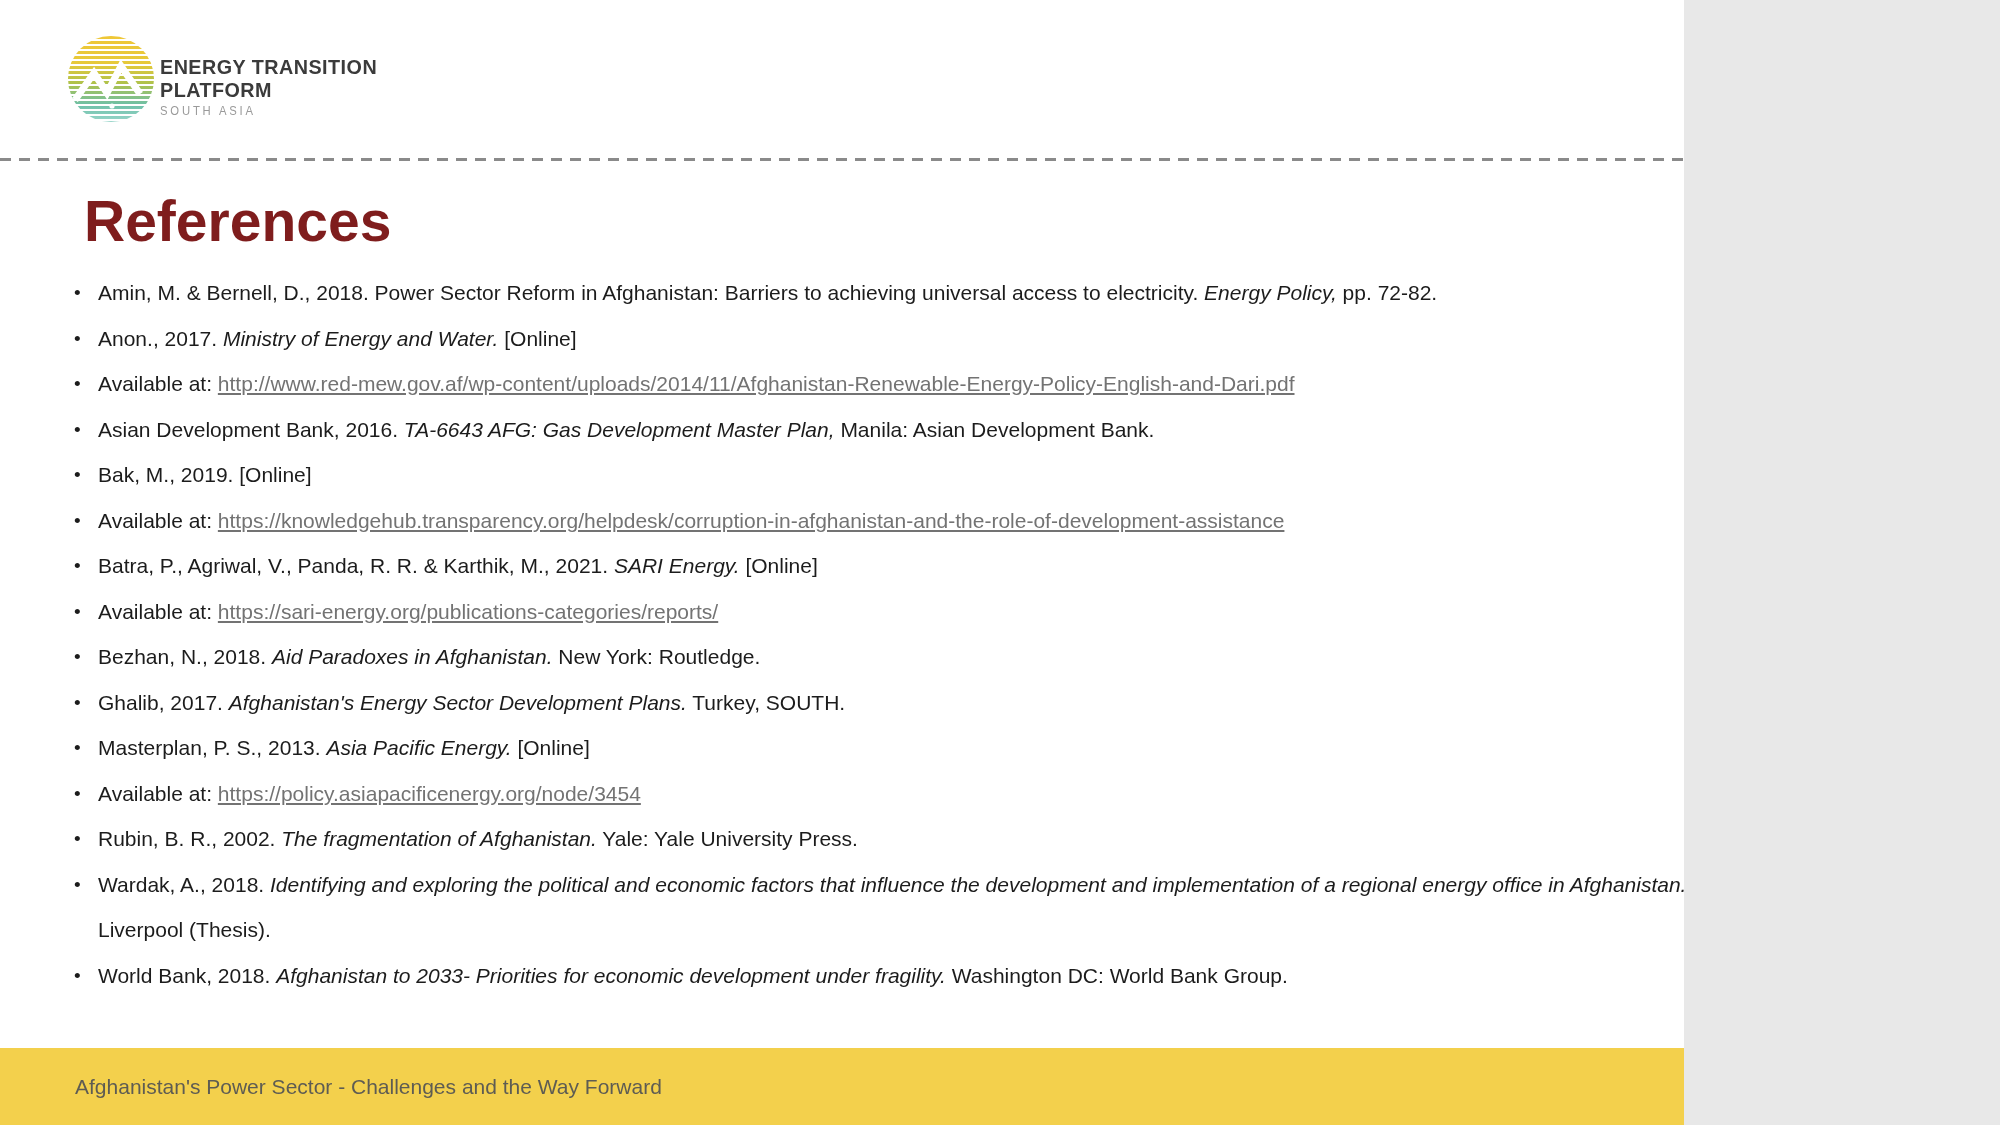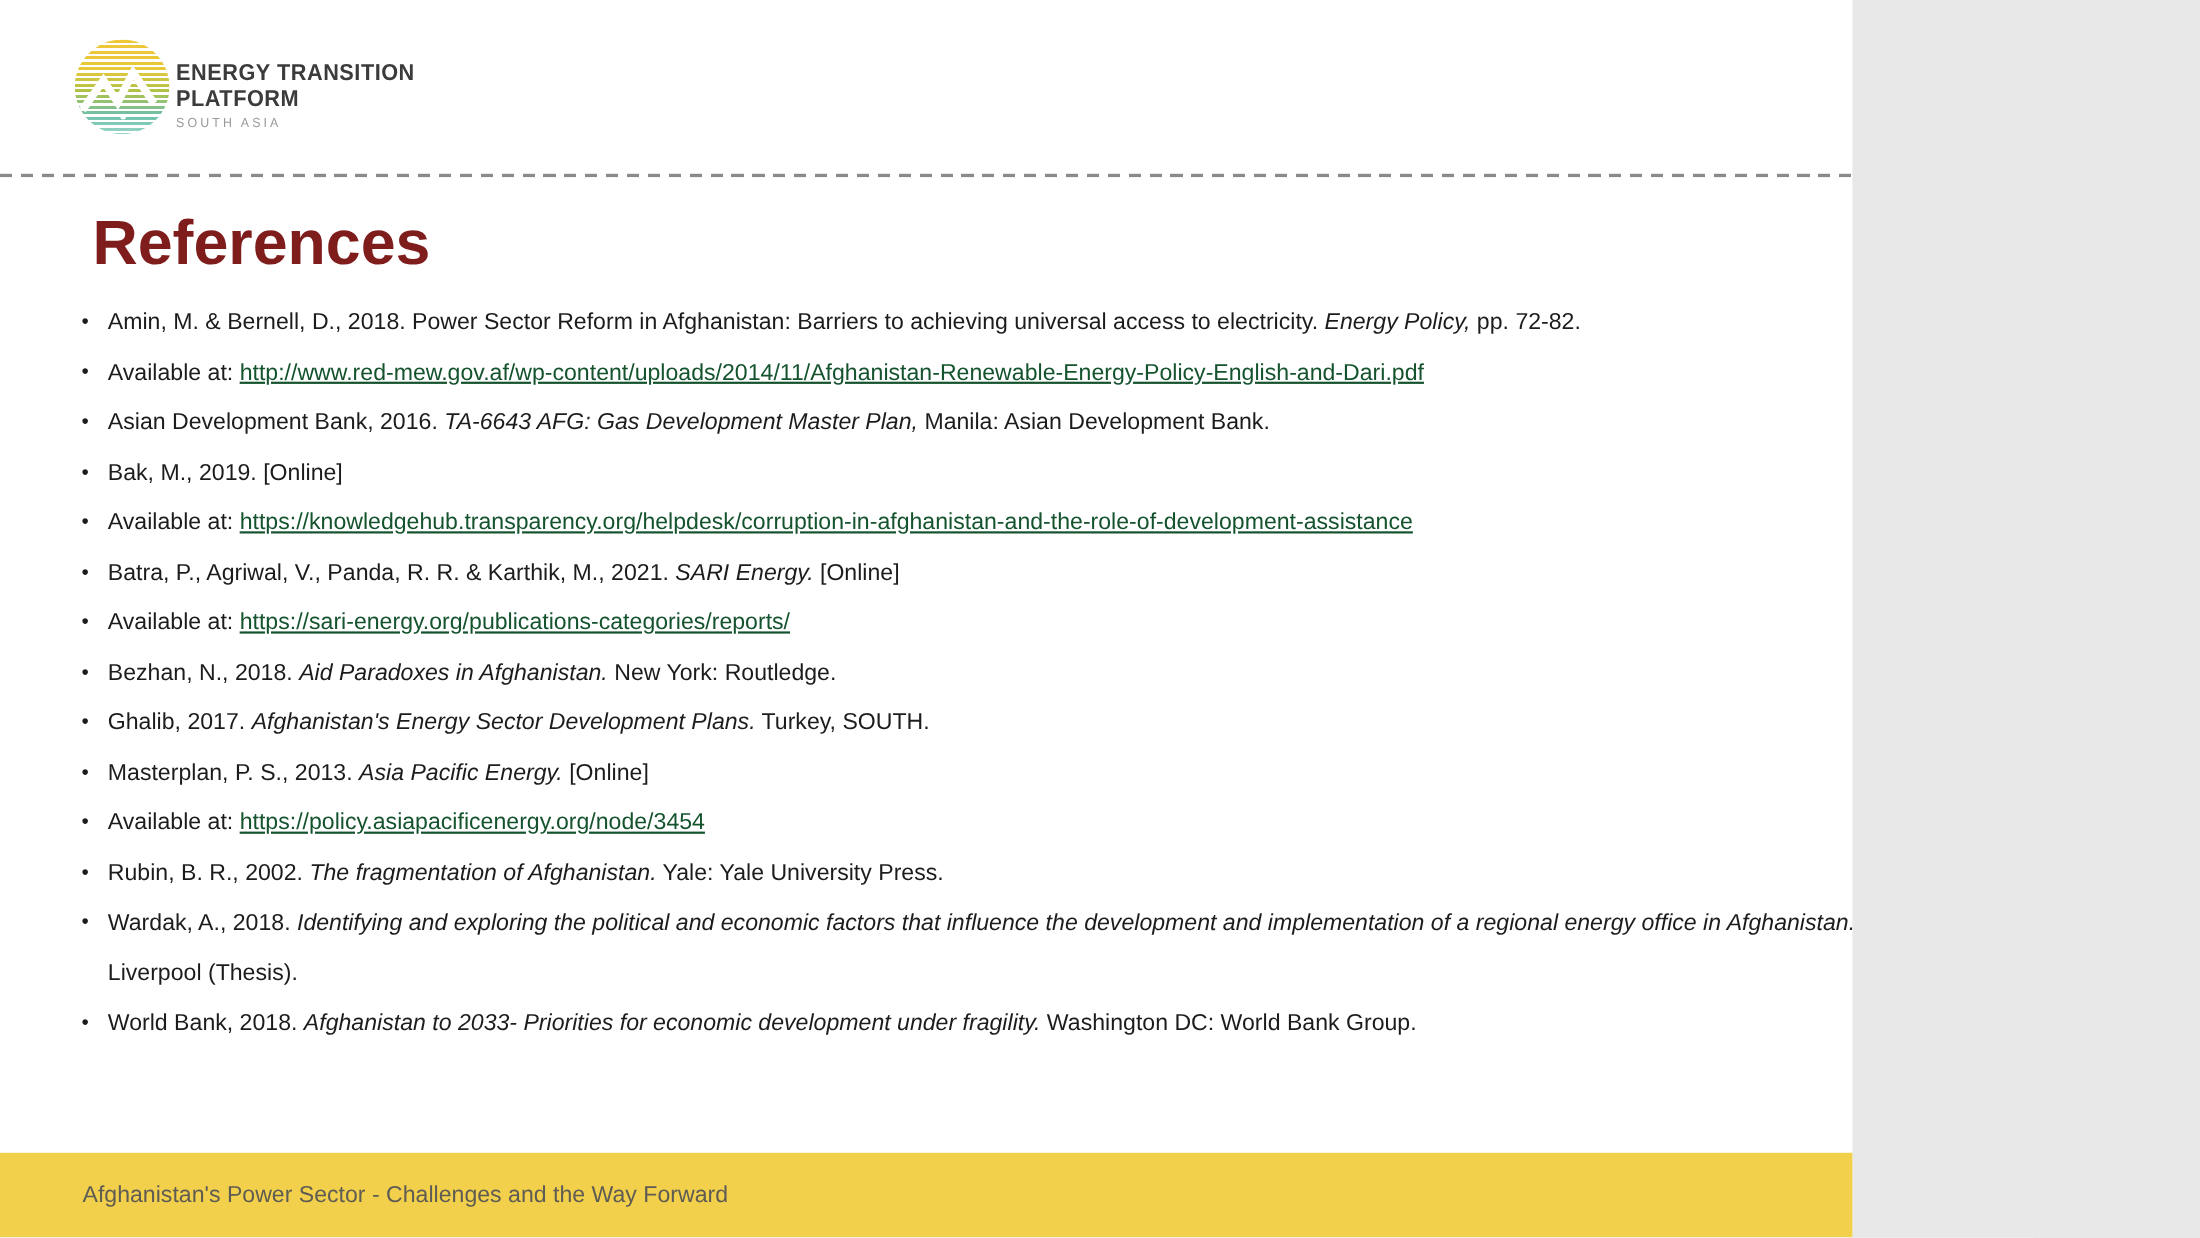--- a/index.html
+++ b/index.html
@@ -39,21 +39,21 @@
     list-style:none;margin:0;padding:0;
   }
   .refs li{
     position:relative;padding-left:26px;
     font-size:21px;line-height:45.5px;color:#1c1c1c;
   }
   .refs li::before{
     content:"\2022";position:absolute;left:2px;top:0;color:#1c1c1c;font-size:19px;
   }
   .it{font-style:italic;}
-  .lnk{text-decoration:underline;color:#14532d;cursor:pointer;}
+  .lnk{text-decoration:underline;color:#737373;cursor:pointer;}
   
   .footer{
     position:absolute;left:0;bottom:0;width:2000px;height:77px;background:#F3D04C;
   }
   .footer-text{
     position:absolute;left:75px;top:50%;transform:translateY(-50%);
     font-size:21px;color:#5E5C53;
   }
   .page-badge{
     position:absolute;left:1864px;top:1056px;width:42px;height:42px;border-radius:50%;
@@ -91,20 +91,21 @@
     </div>
     <div class="band" style="background:#73AF00"></div>
   </div>
 
   <div class="dashed-line"></div>
 
   <div class="page-title">References</div>
 
   <ul class="refs">
       <li><span>Amin, M. &amp; Bernell, D., 2018. Power Sector Reform in Afghanistan: Barriers to achieving universal access to electricity. </span><span class="it">Energy Policy,</span><span> pp. 72-82.</span></li>
+      <li><span>Anon., 2017. </span><span class="it">Ministry of Energy and Water.</span><span> [Online]</span></li>
       <li><span>Available at: </span><span class="lnk">http://www.red-mew.gov.af/wp-content/uploads/2014/11/Afghanistan-Renewable-Energy-Policy-English-and-Dari.pdf</span></li>
       <li><span>Asian Development Bank, 2016. </span><span class="it">TA-6643 AFG: Gas Development Master Plan,</span><span> Manila: Asian Development Bank.</span></li>
       <li><span>Bak, M., 2019. [Online]</span></li>
       <li><span>Available at: </span><span class="lnk">https://knowledgehub.transparency.org/helpdesk/corruption-in-afghanistan-and-the-role-of-development-assistance</span></li>
       <li><span>Batra, P., Agriwal, V., Panda, R. R. &amp; Karthik, M., 2021. </span><span class="it">SARI Energy.</span><span> [Online]</span></li>
       <li><span>Available at: </span><span class="lnk">https://sari-energy.org/publications-categories/reports/</span></li>
       <li><span>Bezhan, N., 2018. </span><span class="it">Aid Paradoxes in Afghanistan.</span><span> New York: Routledge.</span></li>
       <li><span>Ghalib, 2017. </span><span class="it">Afghanistan's Energy Sector Development Plans.</span><span> Turkey, SOUTH.</span></li>
       <li><span>Masterplan, P. S., 2013. </span><span class="it">Asia Pacific Energy.</span><span> [Online]</span></li>
       <li><span>Available at: </span><span class="lnk">https://policy.asiapacificenergy.org/node/3454</span></li>

